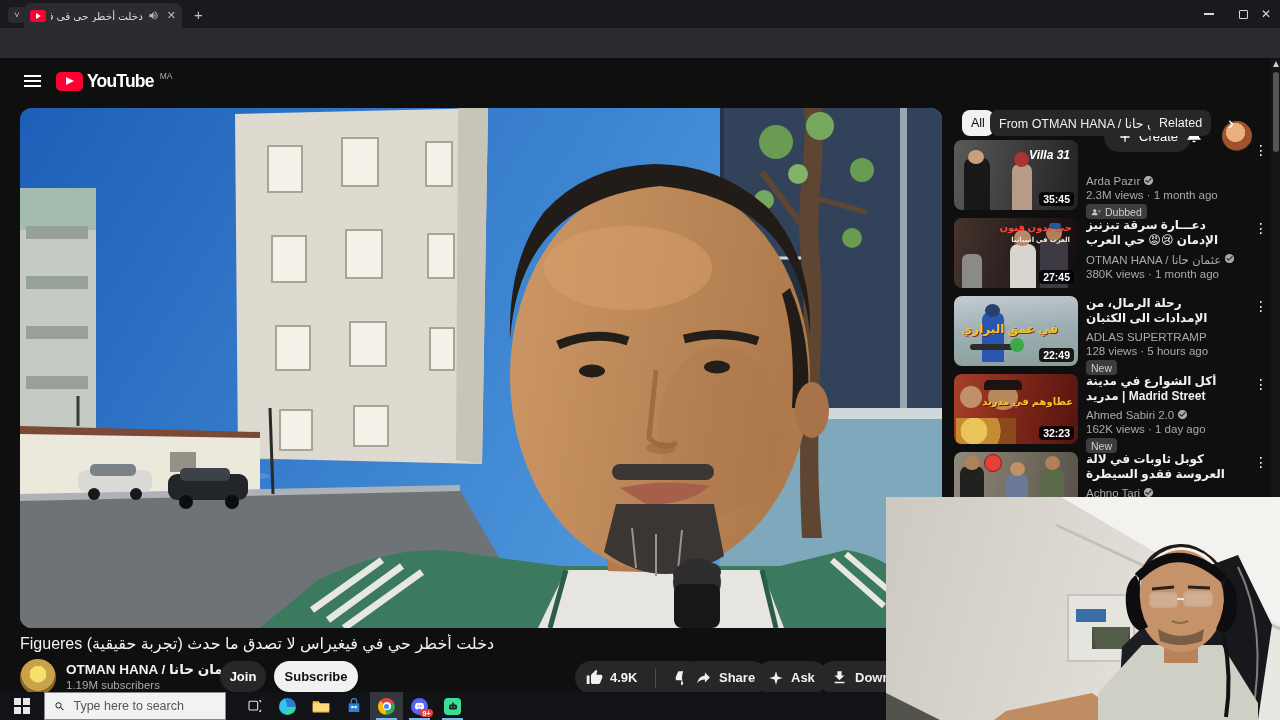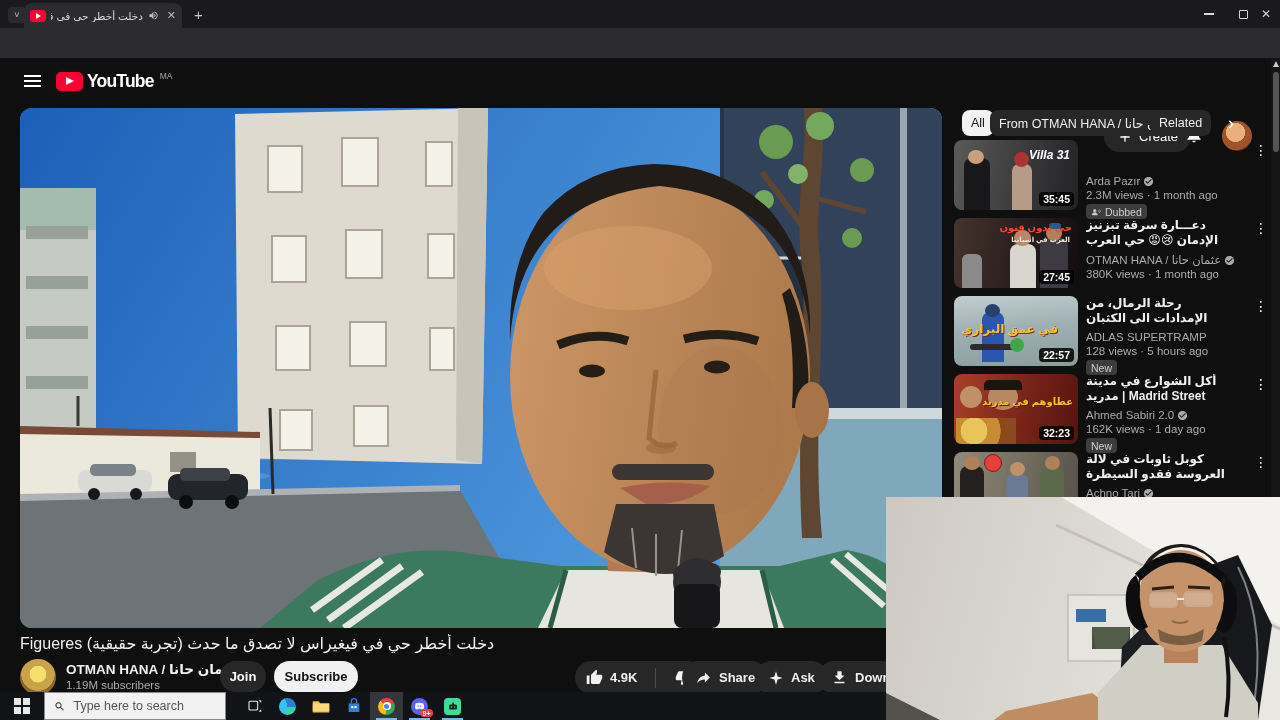--- a/index.html
+++ b/index.html
@@ -60,21 +60,21 @@
   #sub-btn { left:274px; top:661px; width:84px; background:#f1f1f1; color:#0f0f0f; }
   .action { top:661px; height:33px; background:#272727; border-radius:17px; color:#f1f1f1; font-size:13px; font-weight:bold; display:flex; align-items:center; gap:7px; padding:0 13px; }
 
   
   .chip { top:110px; height:26px; border-radius:8px; background:#272727; color:#f1f1f1; font-size:12.5px; display:flex; align-items:center; padding:0 9px; white-space:nowrap; }
   .chip.active { background:#f1f1f1; color:#0f0f0f; font-weight:normal;margin-left:8px; }
   .vrow { left:954px; width:318px; height:70px; }
   .thumb { position:absolute; left:0; top:0; width:124px; height:70px; border-radius:8px; overflow:hidden; }
   .dur { position:absolute; right:4px; bottom:4px; background:rgba(0,0,0,.85); color:#fff; font-size:10.5px; font-weight:bold; border-radius:4px; padding:1px 4px; }
   .vtitle { position:absolute; left:132px; top:0px; width:148px; color:#f1f1f1; font-size:12px; font-weight:bold; line-height:15px; max-height:31px; overflow:hidden; }
-  .vchan { position:absolute; left:132px; color:#aaa; font-size:11.5px; display:flex; align-items:center; gap:3px; white-space:nowrap; }
+  .vchan { position:absolute; left:132px; color:#aaa; font-size:11.5px; display:flex; gap:3px; white-space:nowrap; }
   .vmeta { position:absolute; left:132px; color:#aaa; font-size:11.5px; white-space:nowrap; }
   .vbadge { position:absolute; left:132px; background:#3d3d3d; color:#cfcfcf; font-size:10.5px; border-radius:4px; padding:1.5px 5px; display:flex; align-items:center; gap:4px; }
   .kebab { position:absolute; right:4px; top:2px; color:#fff; font-size:14px; letter-spacing:0; }
   .thumbtext { position:absolute; font-weight:bold; direction:rtl; }
 
   
   #scrollbar { left:1271px; top:58px; width:9px; height:634px; background:#151515; }
   #scrollthumb { left:1272.5px; top:72px; width:6px; height:80px; background:#555; border-radius:3px; }
   #scrollup { left:1273px; top:61px; width:0; height:0; border-left:3.5px solid transparent; border-right:3.5px solid transparent; border-bottom:6px solid #ccc; }
 
@@ -406,21 +406,21 @@
     <span class="kebab">⋮</span>
   </div>
 
   <div class="vrow abs" style="top:296px">
     <div class="thumb" style="background:linear-gradient(175deg,#c3cdd0 0%,#9fb0b4 45%,#8a9d9a 100%)">
       <div style="position:absolute;left:28px;top:16px;width:22px;height:50px;background:#2a55b0;border-radius:8px 8px 0 0"></div>
       <div style="position:absolute;left:31px;top:8px;width:15px;height:13px;background:#27406e;border-radius:50%"></div>
       <div style="position:absolute;left:16px;top:48px;width:52px;height:6px;background:#2c2c2c;border-radius:3px"></div>
       <div style="position:absolute;left:56px;top:42px;width:14px;height:14px;background:#3ca84a;border-radius:50%"></div>
       <span class="thumbtext" style="right:20px;top:26px;color:#f4c42a;font-size:12px;text-shadow:1px 1px 0 #7a2a1a">في عمق البراري</span>
-      <span class="dur">22:57</span>
+      <span class="dur">22:49</span>
     </div>
     <div class="vtitle">رحلة الرمال، من الإمدادات الى الكثبان الرملية الذهبية | بالدراجة الهوائية 🏜️</div>
     <div class="vchan" style="top:35px">
       <span>ADLAS SUPERTRAMP</span>
 
     </div>
     <div class="vmeta" style="top:49px">128 views · 5 hours ago</div>
     <div class="vbadge" style="top:64px">New</div>
     <span class="kebab">⋮</span>
   </div>

